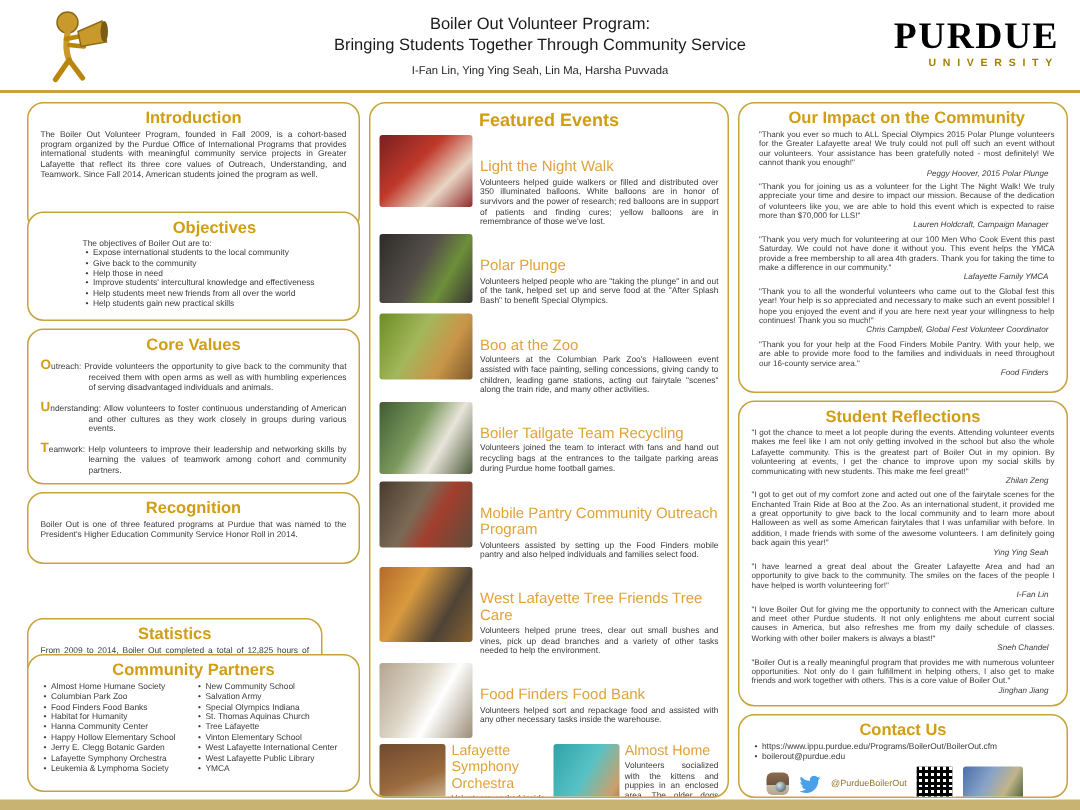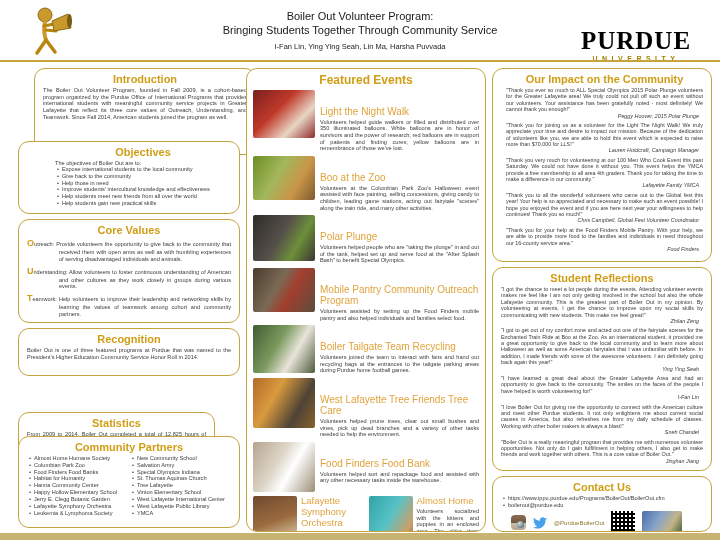--- a/index.html
+++ b/index.html
@@ -5,34 +5,34 @@
   html,body{margin:0;padding:0;}
   body{width:720px;height:540px;position:relative;background:#ffffff;
        font-family:"Liberation Sans", sans-serif;overflow:hidden;}
 
   
   .hdr-title{position:absolute;top:9px;left:150px;width:420px;text-align:center;color:#1a1a1a;}
   .hdr-line{font-size:11px;line-height:1.3;}
   .hdr-authors{font-size:7.5px;margin-top:4px;color:#222;}
   .hdr-rule{position:absolute;top:60px;left:0;width:720px;height:2px;background:#C7A33C;}
   .bottom-bar{position:absolute;top:533px;left:0;width:720px;height:7px;background:#C9B372;}
-  .purdue{position:absolute;top:28px;right:14px;width:140px;text-align:center;}
+  .purdue{position:absolute;top:12px;right:14px;width:140px;text-align:right;}
   .purdue-word{font-family:"Liberation Serif", serif;font-weight:bold;font-size:25px;
                letter-spacing:1px;color:#000;line-height:1;}
   .purdue-univ{font-size:7px;font-weight:bold;letter-spacing:4.5px;color:#A18000;margin-top:2px;}
   .mascot{position:absolute;top:4px;left:30px;width:44px;height:54px;}
 
   
   .box{position:absolute;border:1.5px solid #C7A33C;border-radius:11px;background:#fff;
        padding:3px 8px;box-sizing:border-box;overflow:hidden;}
   .sec-title{text-align:center;color:#D09D14;font-weight:bold;font-size:11px;margin:1px 0 2px;}
   .txt{font-size:5.6px;line-height:1.2;color:#3b3b3b;text-align:justify;}
 
   
-  #box-intro{left:18px;top:68px;width:222px;height:87px;margin-left:16px;}
+  #box-intro{left:18px;top:68px;width:222px;height:87px;}
   #box-obj{left:18px;top:141px;width:222px;height:73px;padding-left:36px;}
   #box-core{left:18px;top:219px;width:222px;height:104px;}
   #box-recog{left:18px;top:328px;width:222px;height:48px;}
   #box-stats{left:18px;top:381px;width:197px;height:50px;margin-top:31px;}
   #box-partners{left:18px;top:436px;width:222px;height:92px;}
 
   .obj-intro{font-size:5.6px;color:#3b3b3b;}
   .b-item{display:flex;font-size:5.6px;line-height:1.22;color:#3b3b3b;}
   .b-item::before{content:"•";margin:0 3px 0 2px;}
 
@@ -230,48 +230,48 @@
 
   <div class="ev-row">
     <div class="ev-photo ph-lightnight"></div>
     <div class="ev-txt">
       <div class="ev-h">Light the Night Walk</div>
       <div class="txt">Volunteers helped guide walkers or filled and distributed over 350 illuminated balloons. White balloons are in honor of survivors and the power of research; red balloons are in support of patients and finding cures; yellow balloons are in remembrance of those we've lost.</div>
     </div>
   </div>
 
   <div class="ev-row">
+    <div class="ev-photo ph-polar"></div>
+    <div class="ev-txt">
+      <div class="ev-h">Polar Plunge</div>
+      <div class="txt">Volunteers helped people who are "taking the plunge" in and out of the tank, helped set up and serve food at the "After Splash Bash" to benefit Special Olympics.</div>
+    </div>
+  </div>
+
+  <div class="ev-row">
     <div class="ev-photo ph-boozoo"></div>
     <div class="ev-txt">
       <div class="ev-h">Boo at the Zoo</div>
       <div class="txt">Volunteers at the Columbian Park Zoo's Halloween event assisted with face painting, selling concessions, giving candy to children, leading game stations, acting out fairytale "scenes" along the train ride, and many other activities.</div>
     </div>
   </div>
 
   <div class="ev-row">
-    <div class="ev-photo ph-polar"></div>
-    <div class="ev-txt">
-      <div class="ev-h">Polar Plunge</div>
-      <div class="txt">Volunteers helped people who are "taking the plunge" in and out of the tank, helped set up and serve food at the "After Splash Bash" to benefit Special Olympics.</div>
+    <div class="ev-photo ph-tailgate"></div>
+    <div class="ev-txt">
+      <div class="ev-h">Boiler Tailgate Team Recycling</div>
+      <div class="txt">Volunteers joined the team to interact with fans and hand out recycling bags at the entrances to the tailgate parking areas during Purdue home football games.</div>
     </div>
   </div>
 
   <div class="ev-row">
     <div class="ev-photo ph-pantry"></div>
     <div class="ev-txt">
       <div class="ev-h">Mobile Pantry Community Outreach Program</div>
       <div class="txt">Volunteers assisted by setting up the Food Finders mobile pantry and also helped individuals and families select food.</div>
-    </div>
-  </div>
-
-  <div class="ev-row">
-    <div class="ev-photo ph-tailgate"></div>
-    <div class="ev-txt">
-      <div class="ev-h">Boiler Tailgate Team Recycling</div>
-      <div class="txt">Volunteers joined the team to interact with fans and hand out recycling bags at the entrances to the tailgate parking areas during Purdue home football games.</div>
     </div>
   </div>
 
   <div class="ev-row">
     <div class="ev-photo ph-tree"></div>
     <div class="ev-txt">
       <div class="ev-h">West Lafayette Tree Friends Tree Care</div>
       <div class="txt">Volunteers helped prune trees, clear out small bushes and vines, pick up dead branches and a variety of other tasks needed to help the environment.</div>
     </div>
   </div>

